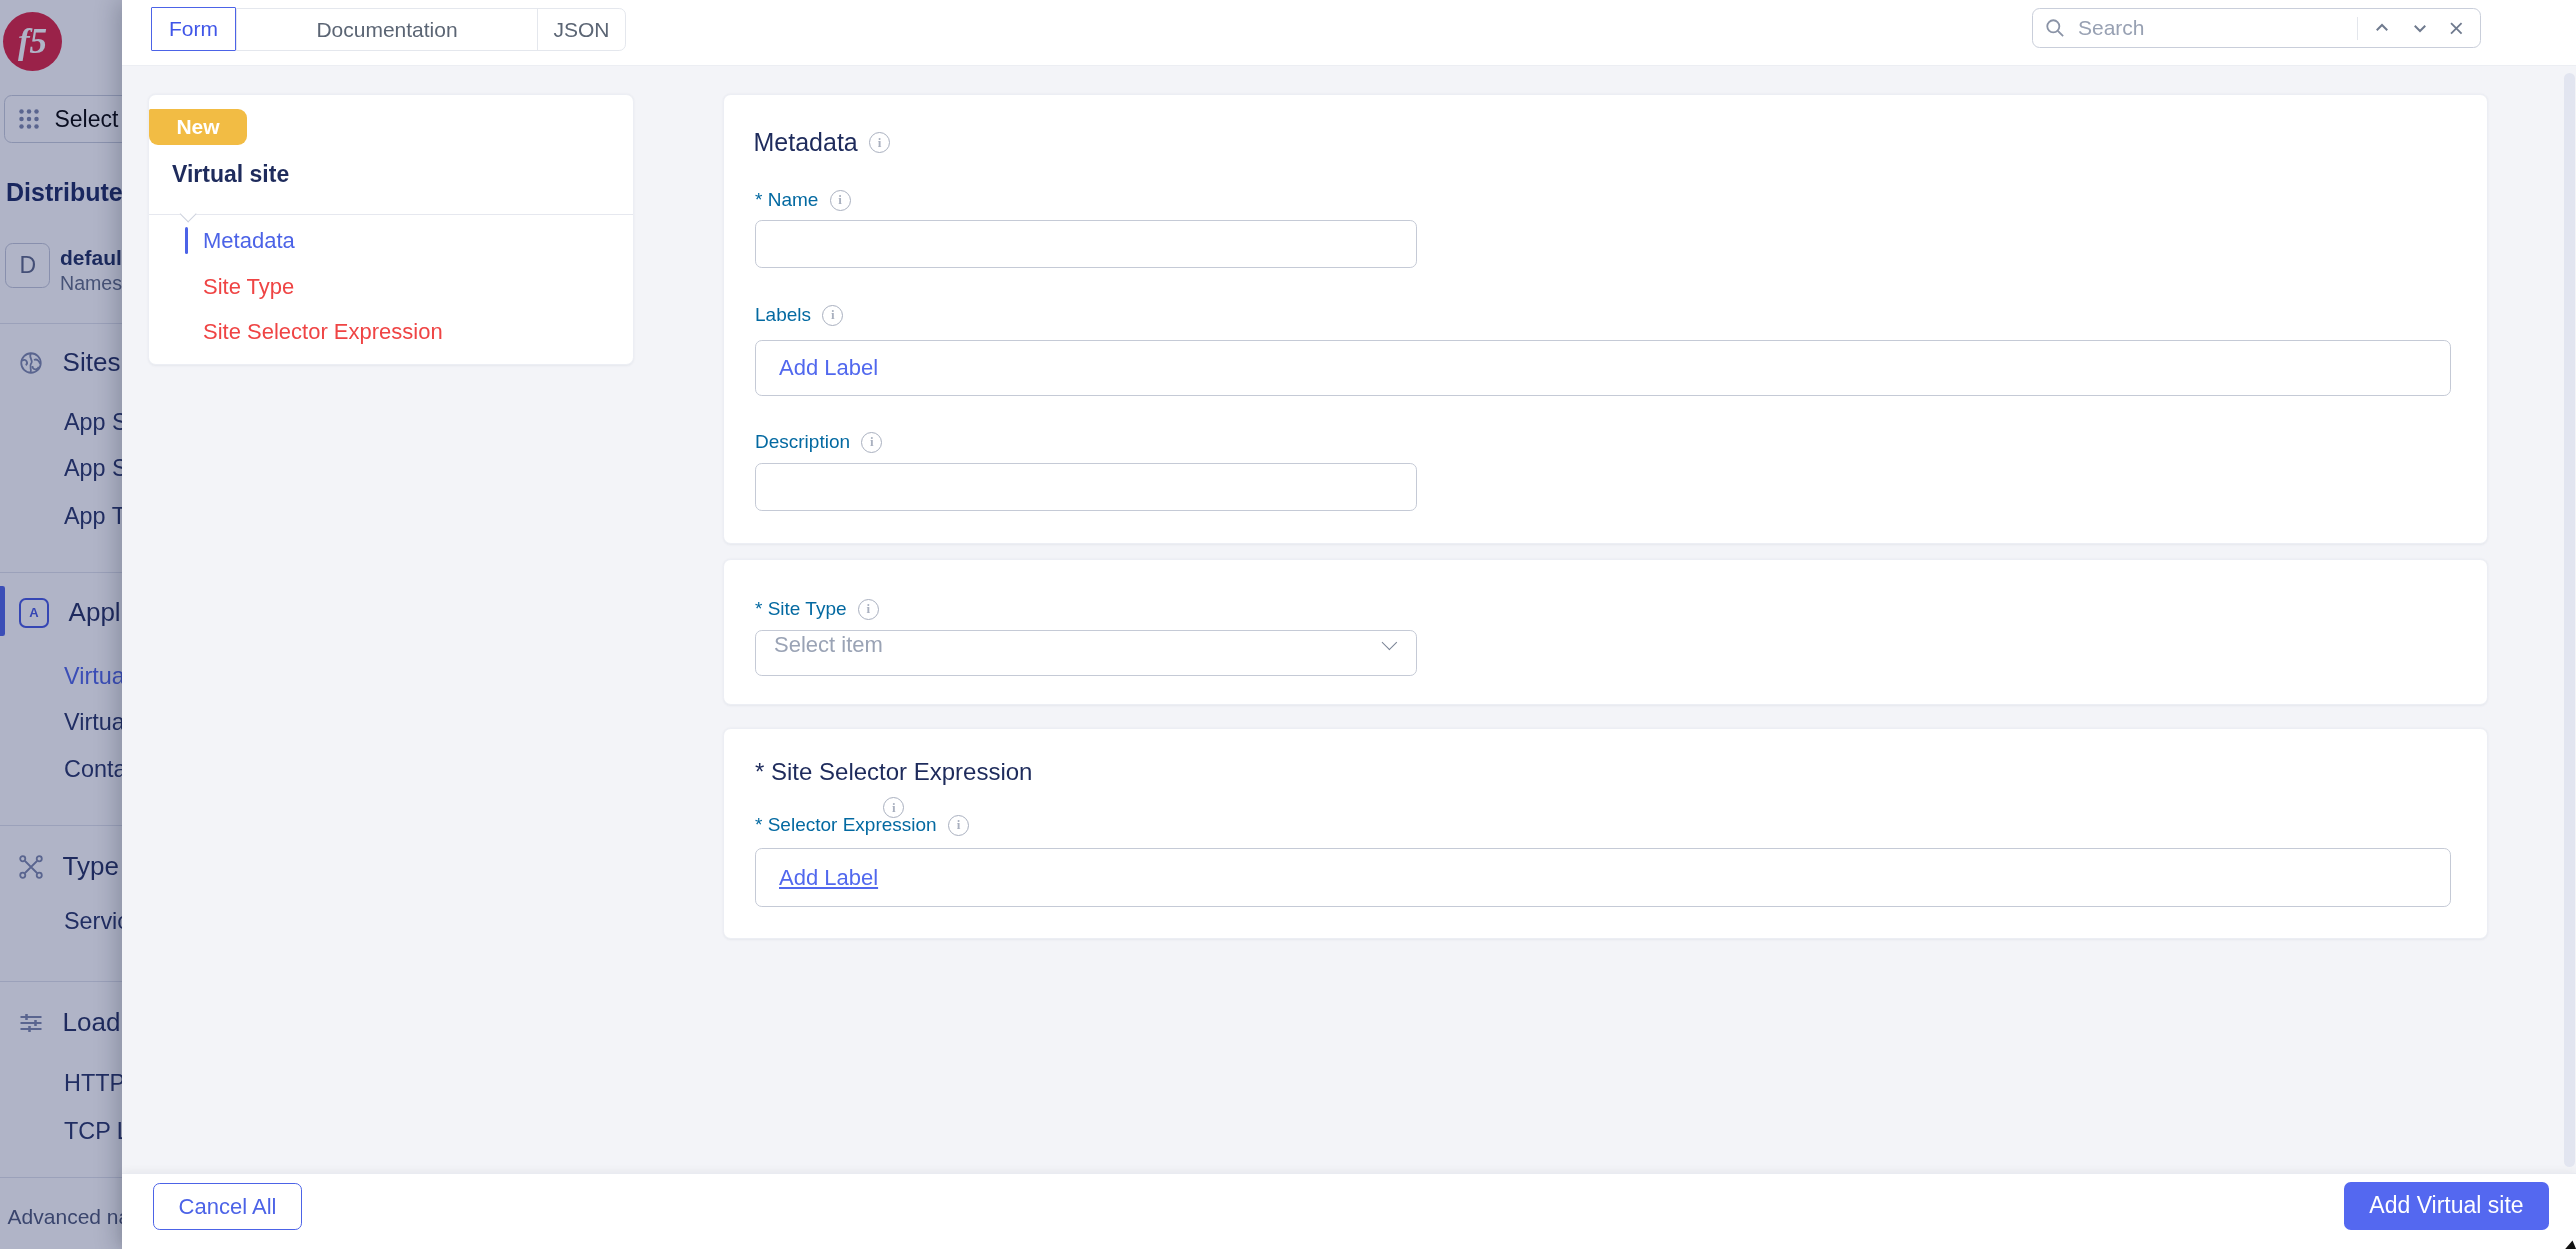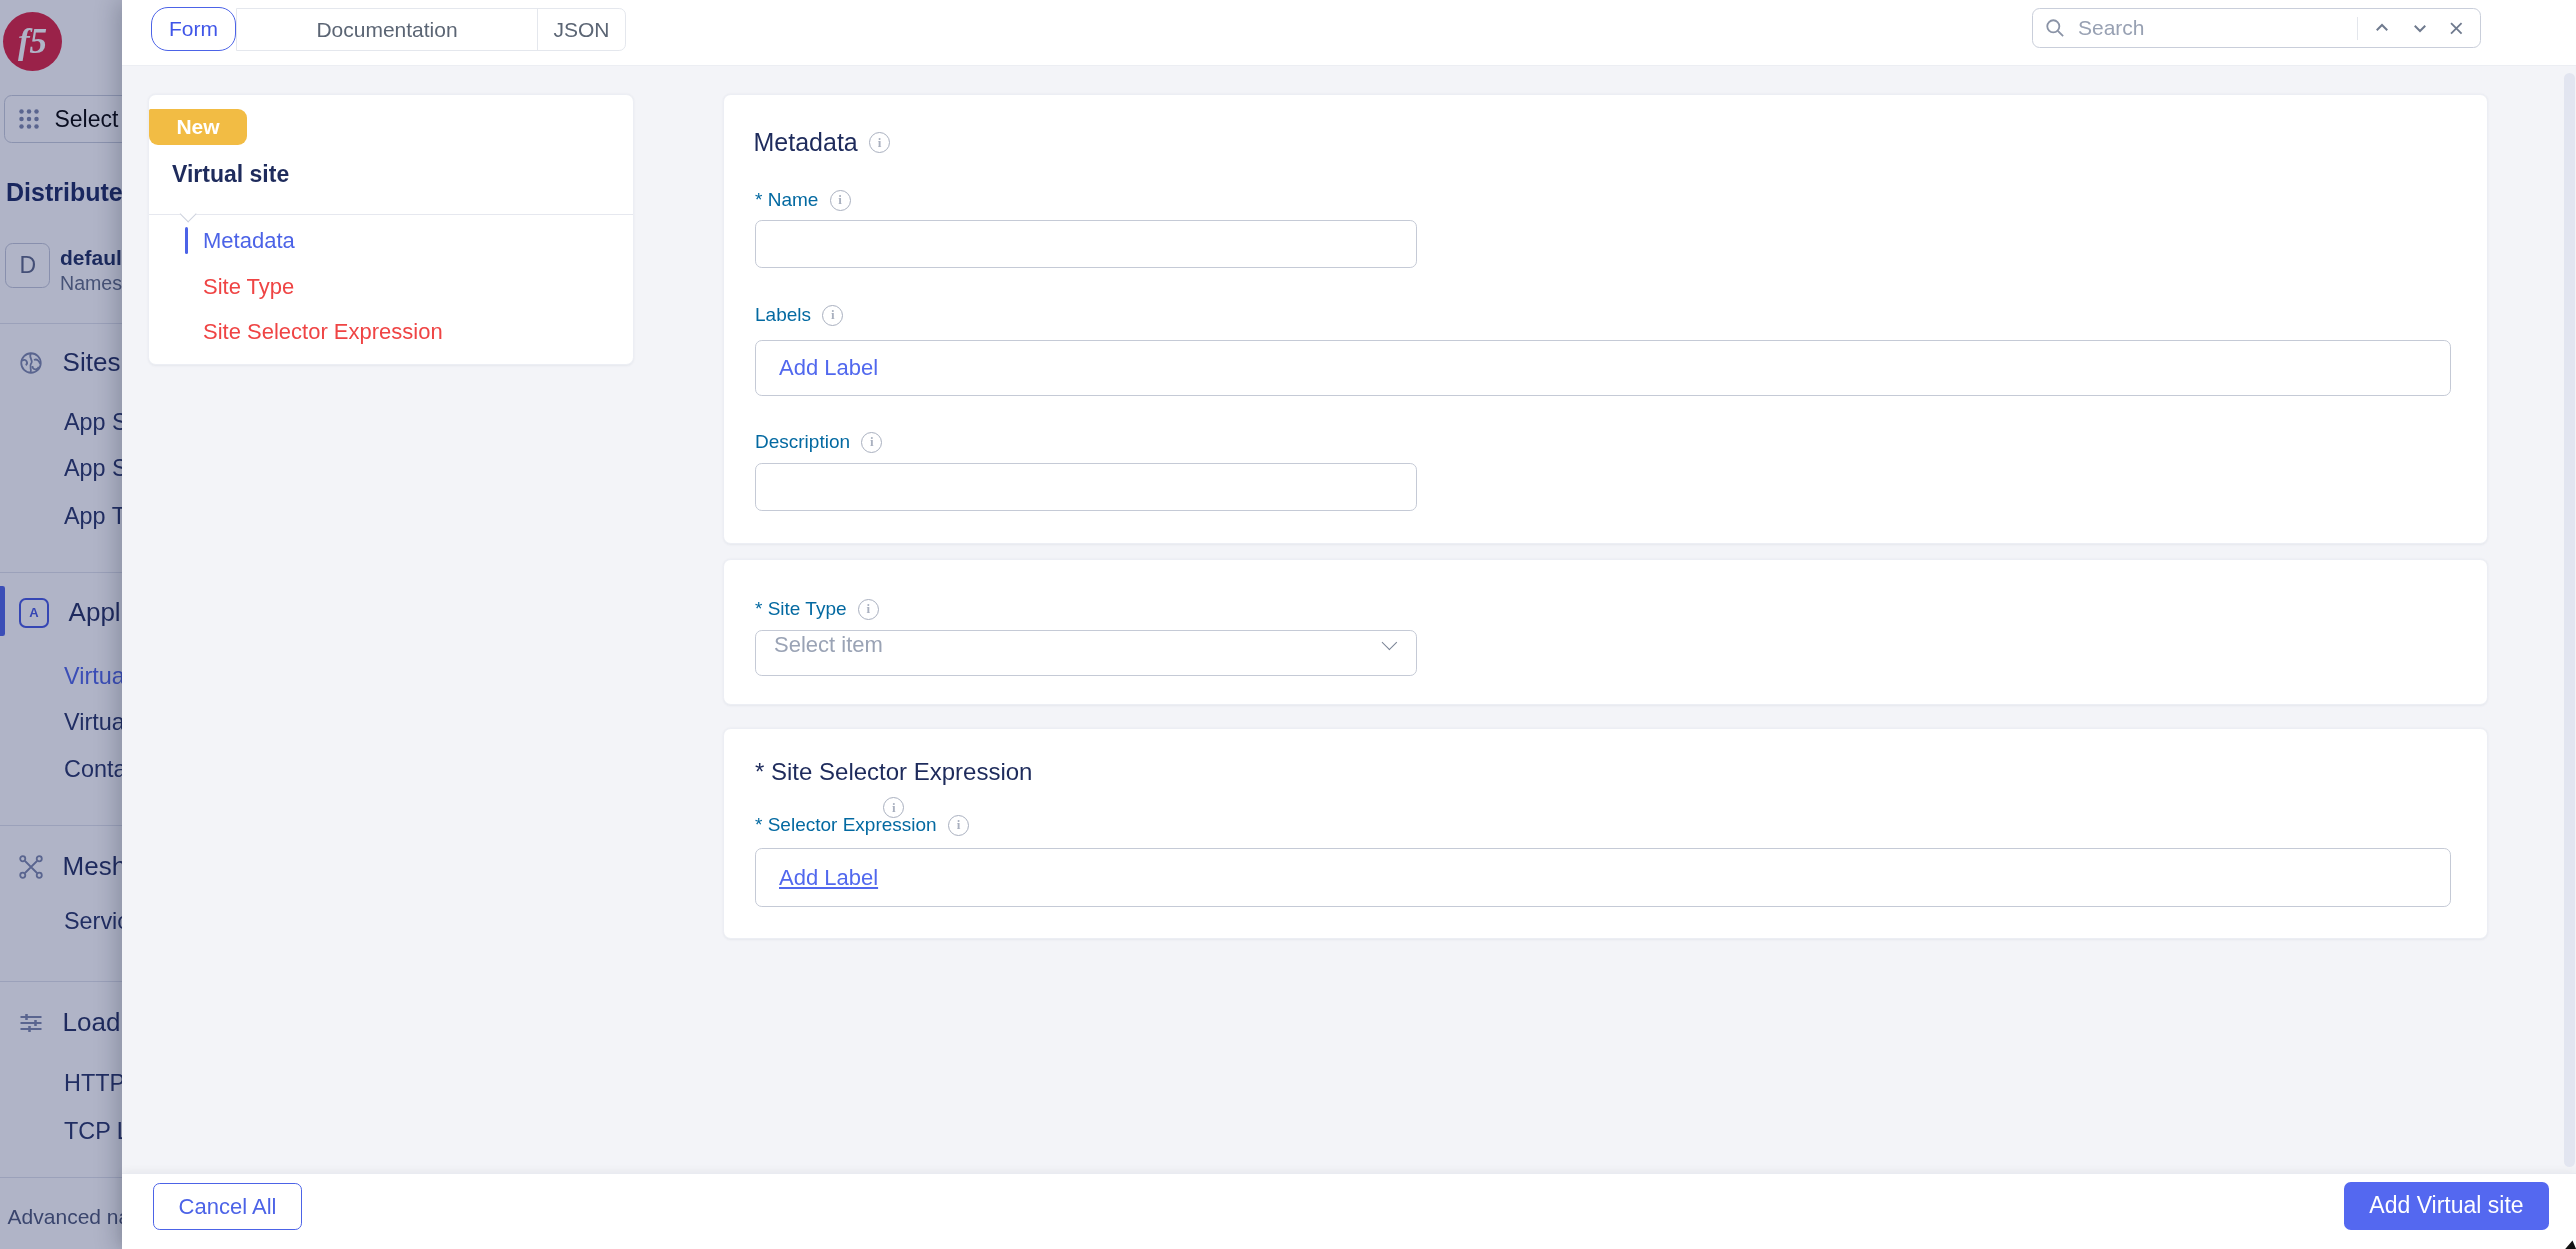--- a/index.html
+++ b/index.html
@@ -29,21 +29,21 @@
   .s-appic{width:26px;height:26px;border:2.3px solid #4356E2;border-radius:6.8px;display:flex;align-items:center;justify-content:center;}
   .s-appic::after{content:"A";font-size:13px;font-weight:700;color:#4356E2;}
   .s-adv{position:absolute;left:7.6px;top:1205px;font-size:21px;color:#4A5576;white-space:nowrap;}
   .sidebar-dim{position:absolute;inset:0;background:rgba(30,41,95,0.35);z-index:5;}
   .sicon{width:24px;height:24px;flex:0 0 auto;}
 
   
   .panel{position:absolute;left:122px;top:0;width:2454px;height:1250px;background:#F3F4F8;
          box-shadow:-6px 0 21px rgba(15,23,42,0.22);z-index:10;}
   .topbar{position:absolute;left:0;top:0;width:100%;height:65px;background:#fff;border-bottom:0.8px solid #ECEEF3;}
-  .tab-form{position:absolute;left:29px;top:6.8px;width:85px;height:44px;border:1.5px solid #4C63E7;border-radius:17px;
+  .tab-form{position:absolute;left:29px;top:6.8px;width:85px;height:44px;border:1.5px solid #4C63E7;border-radius:1px;
             background:#fff;color:#4056E8;font-size:21px;font-family:inherit;cursor:pointer;z-index:2;}
   .tabgroup{position:absolute;left:114px;top:8.3px;height:41px;display:flex;border:0.8px solid #E4E7ED;border-radius:0 6.8px 6.8px 0;background:#fff;}
   .tab-plain{height:100%;border:none;background:transparent;color:#5B6574;font-size:21px;font-family:inherit;cursor:pointer;}
   .tab-doc{width:300px;}
   .tab-json{width:88px;border-left:0.8px solid #E4E7ED;}
   .search{position:absolute;left:1910px;top:8.3px;width:449px;height:40px;border:1.5px solid #C9CEDA;border-radius:7.6px;
           background:#fff;display:flex;align-items:center;box-sizing:border-box;padding:0 10.6px 0 12px;gap:10.6px;}
   .search input{flex:1;border:none;outline:none;font-size:21px;color:#3A4563;font-family:inherit;background:transparent;min-width:0;}
   .search input::placeholder{color:#98A1B3;}
   .s-vdiv{width:0.8px;height:23px;background:#E3E6EC;}
@@ -166,21 +166,21 @@
       <div class="s-sec" style="top:851px;">
         <span style="display:flex;">
           <svg class="sicon" viewBox="0 0 32 32" fill="none" stroke="#7B86AA" stroke-width="2.4">
               <circle cx="5" cy="5" r="3.4"></circle>
               <circle cx="27" cy="5" r="3.4"></circle>
               <circle cx="5" cy="27" r="3.4"></circle>
               <circle cx="27" cy="27" r="3.4"></circle>
               <path d="M8 8 L24 24 M24 8 L8 24"></path>
             </svg>
         </span>
-        <span class="s-sec-label">Mesh</span>
+        <span class="s-sec-label">Type</span>
       </div>
       <div class="s-item" style="top:908px;">Servic</div>
 
       <div class="s-div" style="top:981px;"></div>
 
       <div class="s-sec" style="top:1007px;">
         <span style="display:flex;">
           <svg class="sicon" viewBox="0 0 32 32" fill="none" stroke="#7B86AA" stroke-width="2.4">
               <path d="M2 8 h28 M2 16 h28 M2 24 h28"></path>
               <path d="M10 4 v8 M22 12 v8 M14 20 v8" stroke-width="3.4"></path>

